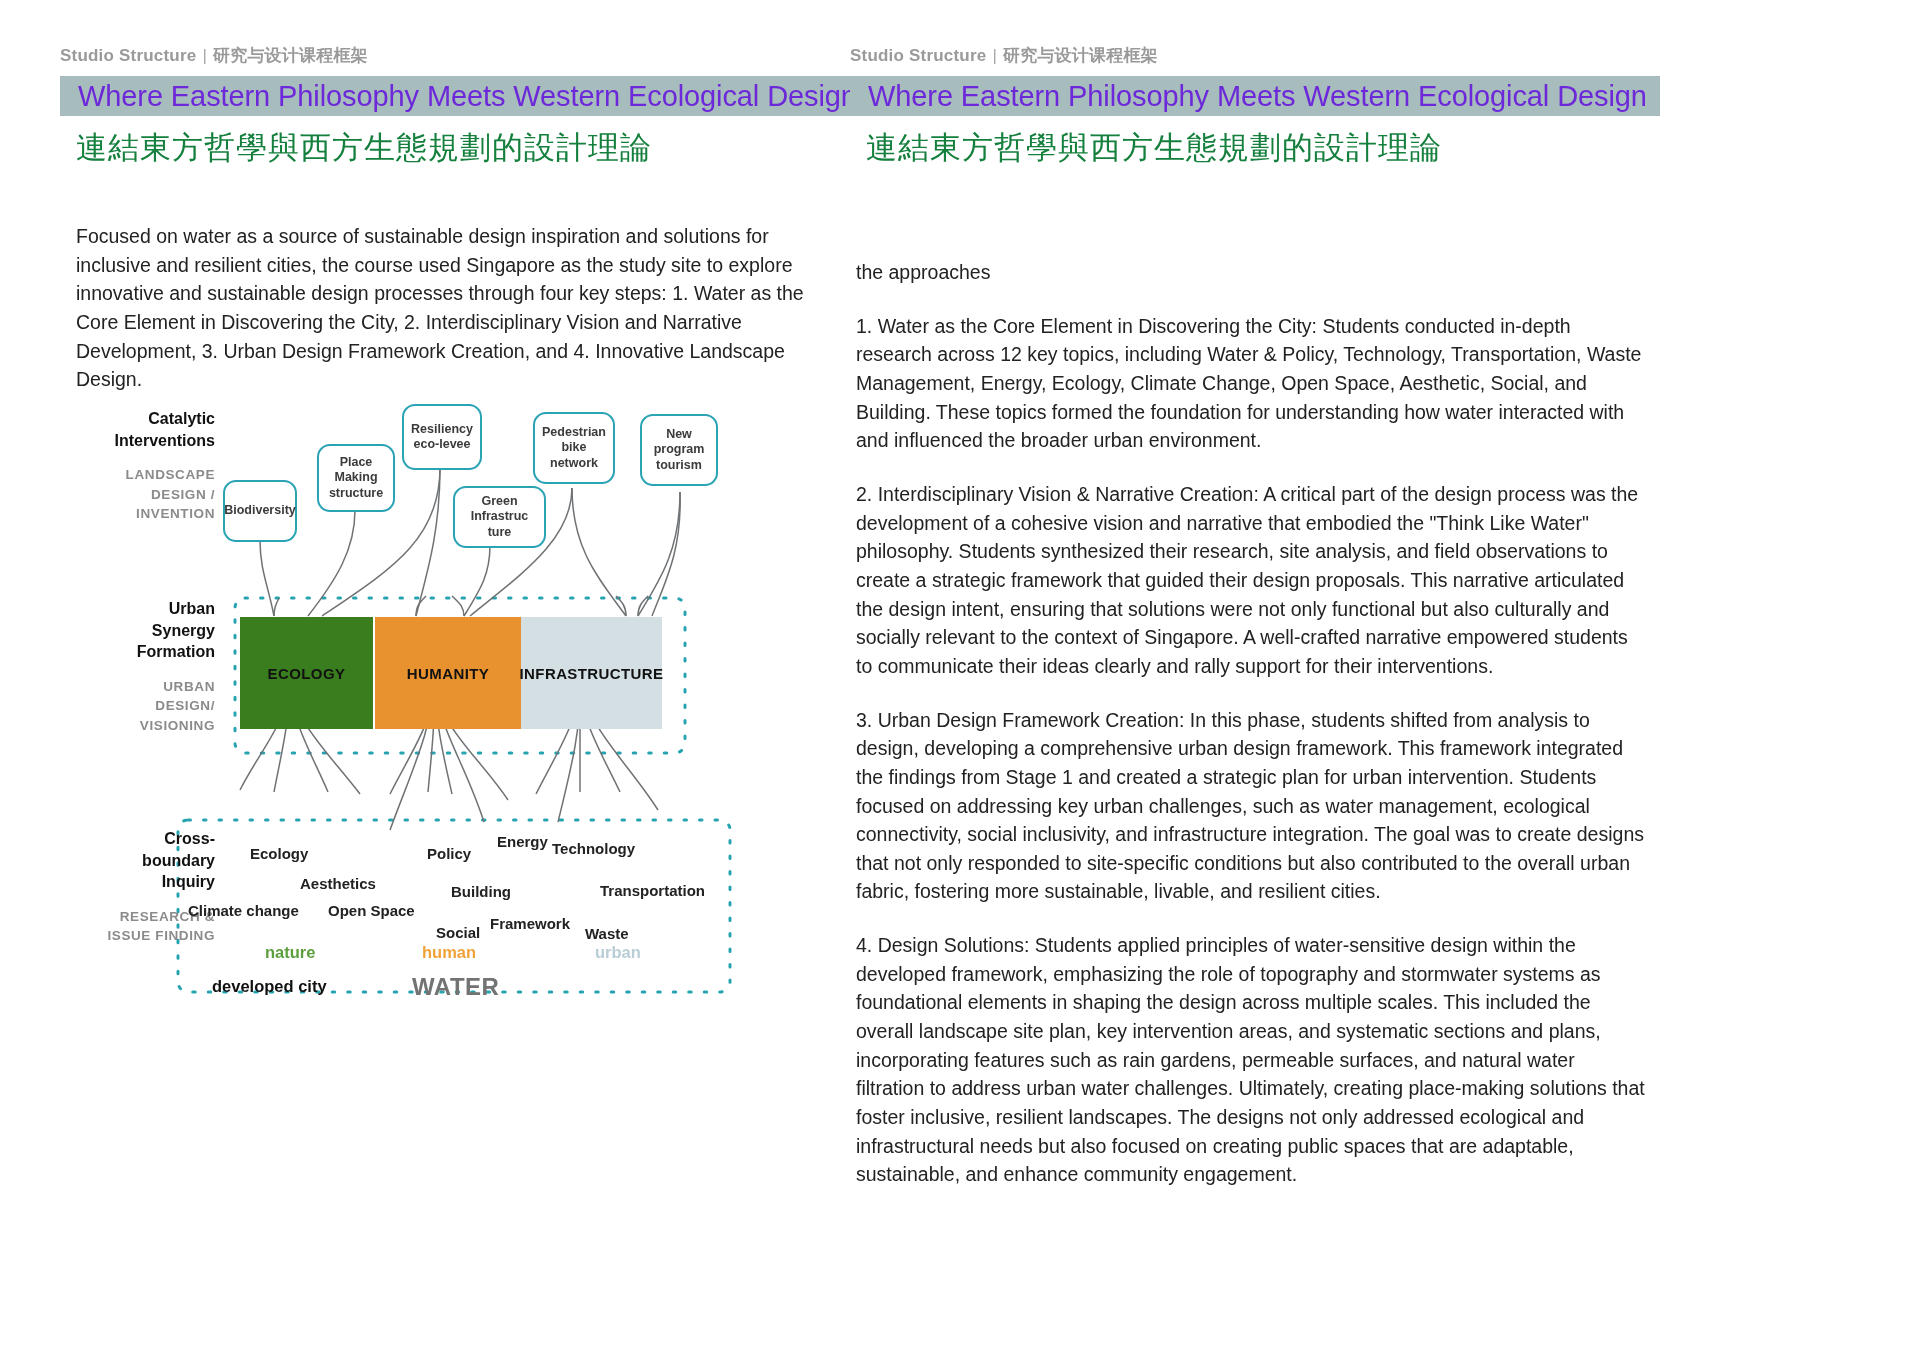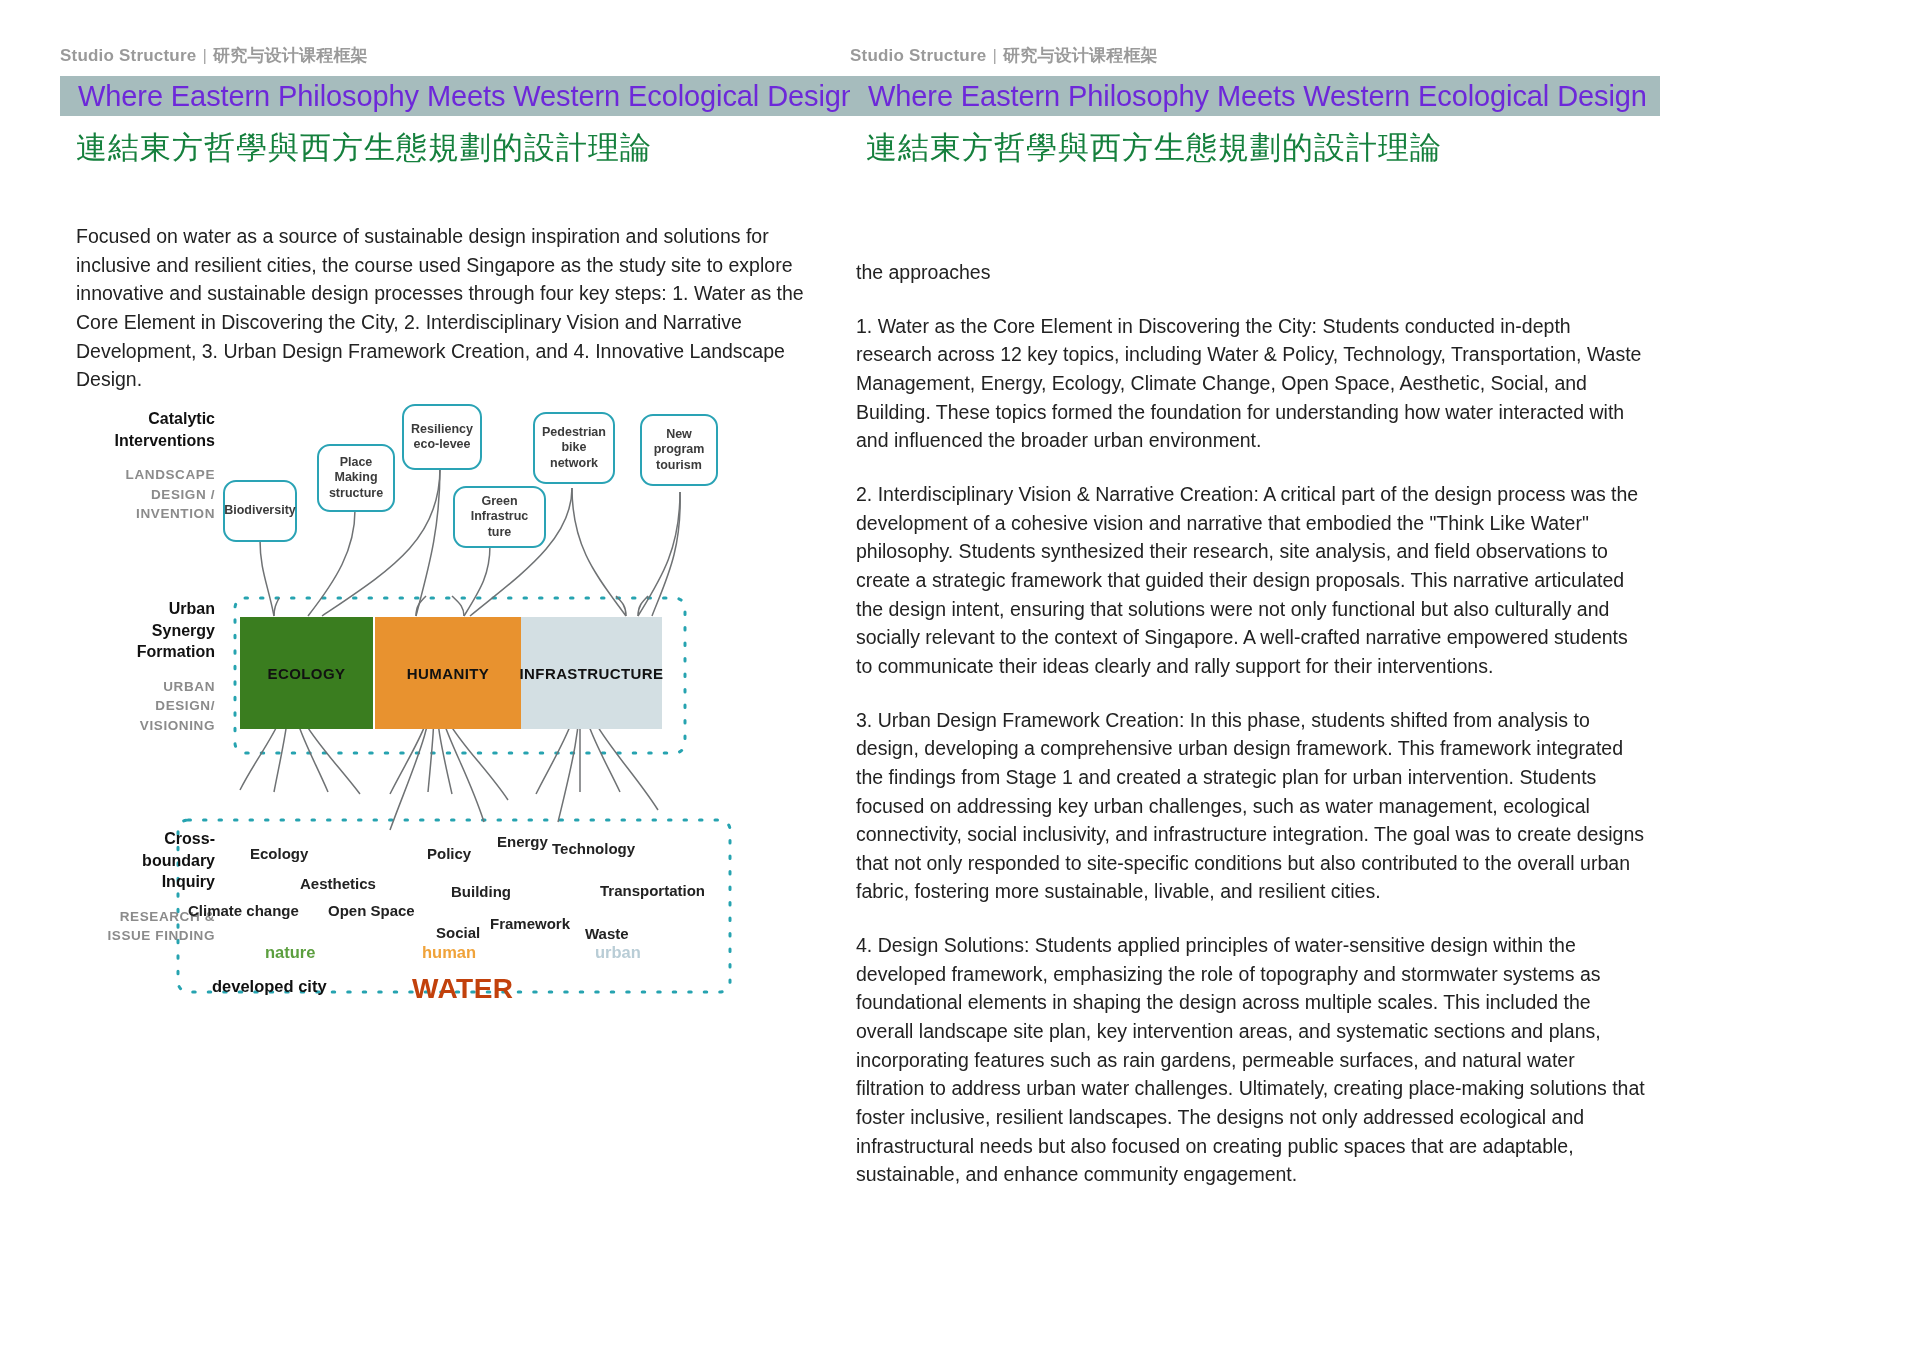--- a/index.html
+++ b/index.html
@@ -112,21 +112,21 @@
   .cat-label{
     position:absolute;
     font-size:16.5px;font-weight:bold;white-space:nowrap;
   }
   .foot-label{
     position:absolute;
     font-size:16.5px;font-weight:bold;color:#111;white-space:nowrap;
   }
   .water-label{
     position:absolute;
-    font-size:28px;font-weight:bold;color:#c2410c;letter-spacing:.5px;white-space:nowrap;text-align:right;
+    font-size:24px;font-weight:bold;color:#737373;letter-spacing:.5px;white-space:nowrap;text-align:right;
   }
 </style>
 </head>
 <body>
 
 <div class="page">
 
   <div class="panel panel-left">
 
     <div class="kicker" style="left:60px;top:44px;">

